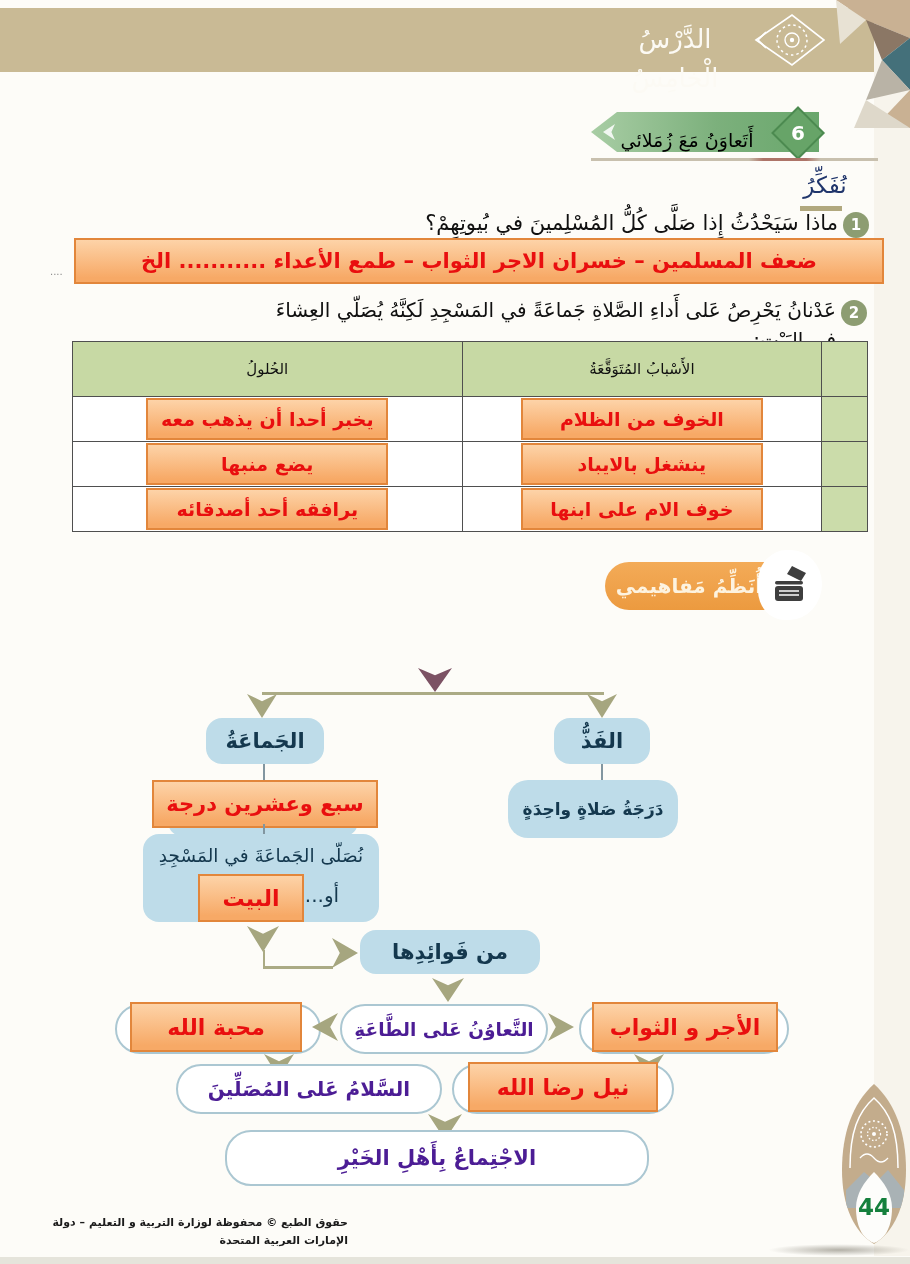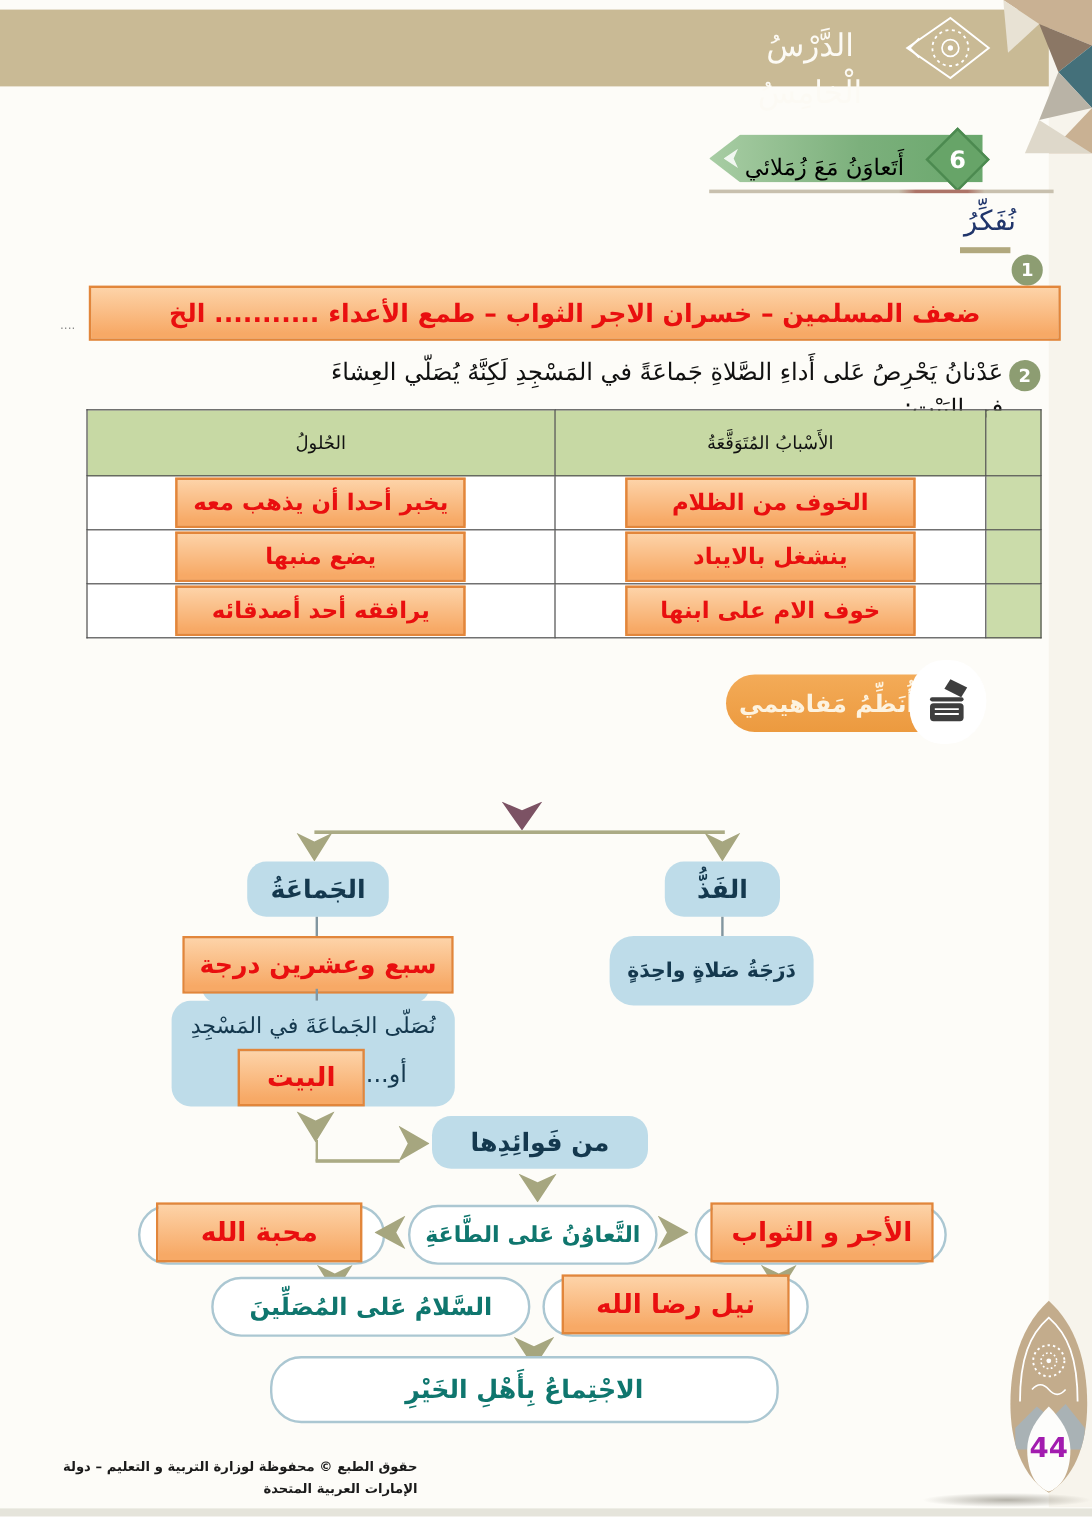--- a/index.html
+++ b/index.html
@@ -5,21 +5,21 @@
   html,body{margin:0;padding:0;background:#ffffff;}
   #page{position:relative;width:910px;height:1264px;background:#fdfcf8;overflow:hidden;
         font-family:"DejaVu Sans",sans-serif;direction:rtl;}
   .abs{position:absolute;}
   .flexc{display:flex;align-items:center;justify-content:center;}
   .orange-box{background:linear-gradient(180deg,#fdd3a8 0%,#f7a966 90%);
         border:2px solid #e2863b;color:#e90f0f;font-weight:bold;
         display:flex;align-items:center;justify-content:center;}
   .blue-node{background:#bedce9;color:#14384e;border-radius:16px;font-weight:bold;
         display:flex;align-items:center;justify-content:center;}
-  .outline-node{background:#ffffff;border:2px solid #abc7d2;border-radius:26px;color:#0f766e;
+  .outline-node{background:#ffffff;border:2px solid #abc7d2;border-radius:26px;color:#4c1d95;
         font-weight:bold;display:flex;align-items:center;justify-content:center;text-align:right;}
   .arrD{background:#a6a67f;clip-path:polygon(0 0,50% 30%,100% 0,50% 100%);}
   .arrR{background:#a6a67f;clip-path:polygon(0 0,100% 50%,0 100%,30% 50%);}
   .arrL{background:#a6a67f;clip-path:polygon(100% 0,0 50%,100% 100%,70% 50%);}
   .vline{background:#8296a0;width:2px;}
   .hline{background:#abab85;height:2.5px;}
   .qcircle{width:26px;height:26px;border-radius:50%;background:#8d9d72;color:#fff;
         font-weight:bold;font-size:15px;display:flex;align-items:center;justify-content:center;}
   .qtext{color:#101010;font-weight:normal;text-align:right;line-height:1.5;}
   .qtable{border-collapse:collapse;direction:rtl;}
@@ -67,20 +67,21 @@
   <div class="abs" style="left:779px;top:114px;width:34px;height:34px;background:#67a468;border:2px solid #4c8a50;
               transform:rotate(45deg);"></div>
   <div class="abs flexc" style="left:779px;top:114px;width:38px;height:38px;color:#ffffff;font-weight:bold;font-size:20px;">6</div>
   <div class="abs" style="left:591px;top:158px;width:287px;height:3px;
               background:linear-gradient(90deg,#c8c0ae 0%,#c8c0ae 55%,#ad7468 60%,#ad7468 75%,#c8c0ae 80%);"></div>
 
   <div class="abs qtext" style="left:790px;top:168px;width:70px;color:#20356b;font-size:23px;text-align:center;">نُفَكِّرُ</div>
   <div class="abs" style="left:800px;top:206px;width:42px;height:5px;background:#b1a87e;"></div>
 
   <div class="abs qcircle" style="left:843px;top:212px;">1</div>
+  <div class="abs qtext" style="left:340px;top:208px;width:498px;font-size:21px;">ماذا سَيَحْدُثُ إِذا صَلَّى كُلُّ المُسْلِمينَ في بُيوتِهِمْ؟</div>
   <div class="abs orange-box" style="left:74px;top:238px;width:806px;height:42px;font-size:21px;">ضعف المسلمين – خسران الاجر الثواب – طمع الأعداء ........... الخ</div>
   <div class="abs" style="left:50px;top:266px;font-size:10px;color:#8a8a8a;direction:ltr;">....</div>
 
   <div class="abs qcircle" style="left:841px;top:300px;">2</div>
   <div class="abs qtext" style="left:250px;top:295px;width:586px;font-size:20px;">عَدْنانُ يَحْرِصُ عَلى أَداءِ الصَّلاةِ جَماعَةً في المَسْجِدِ لَكِنَّهُ يُصَلّي العِشاءَ في البَيْتِ:</div>
 
   <table class="abs qtable" style="left:72px;top:341px;width:796px;">
     <colgroup>
         <col style="width:46px">
         <col style="width:360px">
@@ -197,19 +198,19 @@
     <g clip-path="url(#marq)">
       <path d="M12,86 C12,50 20,30 36,16 C52,30 60,50 60,86" fill="none" stroke="#ffffff" stroke-width="1.5"></path>
       <circle cx="36" cy="52" r="13" fill="none" stroke="#ffffff" stroke-width="1.6" stroke-dasharray="2,2.6"></circle>
       <circle cx="36" cy="52" r="6.5" fill="none" stroke="#ffffff" stroke-width="1.3" stroke-dasharray="1.5,2"></circle>
       <circle cx="36" cy="52" r="2" fill="#ffffff"></circle>
       <path d="M22,76 q7,-8 14,0 q7,8 14,0" fill="none" stroke="#ffffff" stroke-width="1.3"></path>
       <polygon points="8,108 26,90 38,100 50,88 66,108 66,126 8,126" fill="#a9b2b5"></polygon>
       <path d="M36,90 C26,100 18,112 18,126 C18,146 26,158 36,161 C46,158 54,146 54,126 C54,112 46,100 36,90 Z" fill="#fdfdfb"></path>
     </g>
   </svg>
-  <div class="abs flexc" style="left:854px;top:1192px;width:40px;height:30px;color:#a21caf;font-size:23px;font-weight:bold;">44</div>
+  <div class="abs flexc" style="left:854px;top:1192px;width:40px;height:30px;color:#15803d;font-size:23px;font-weight:bold;">44</div>
 
   <div class="abs" style="left:50px;top:1214px;width:298px;font-size:11px;font-weight:bold;color:#1a1a1a;
               text-align:right;line-height:1.6;">حقوق الطبع © محفوظة لوزارة التربية و التعليم – دولة الإمارات العربية المتحدة</div>
 
   <div class="abs" style="left:0;top:1257px;width:910px;height:7px;background:#d2cfc3;opacity:.55;"></div>
 </div>
 
 </body></html>

